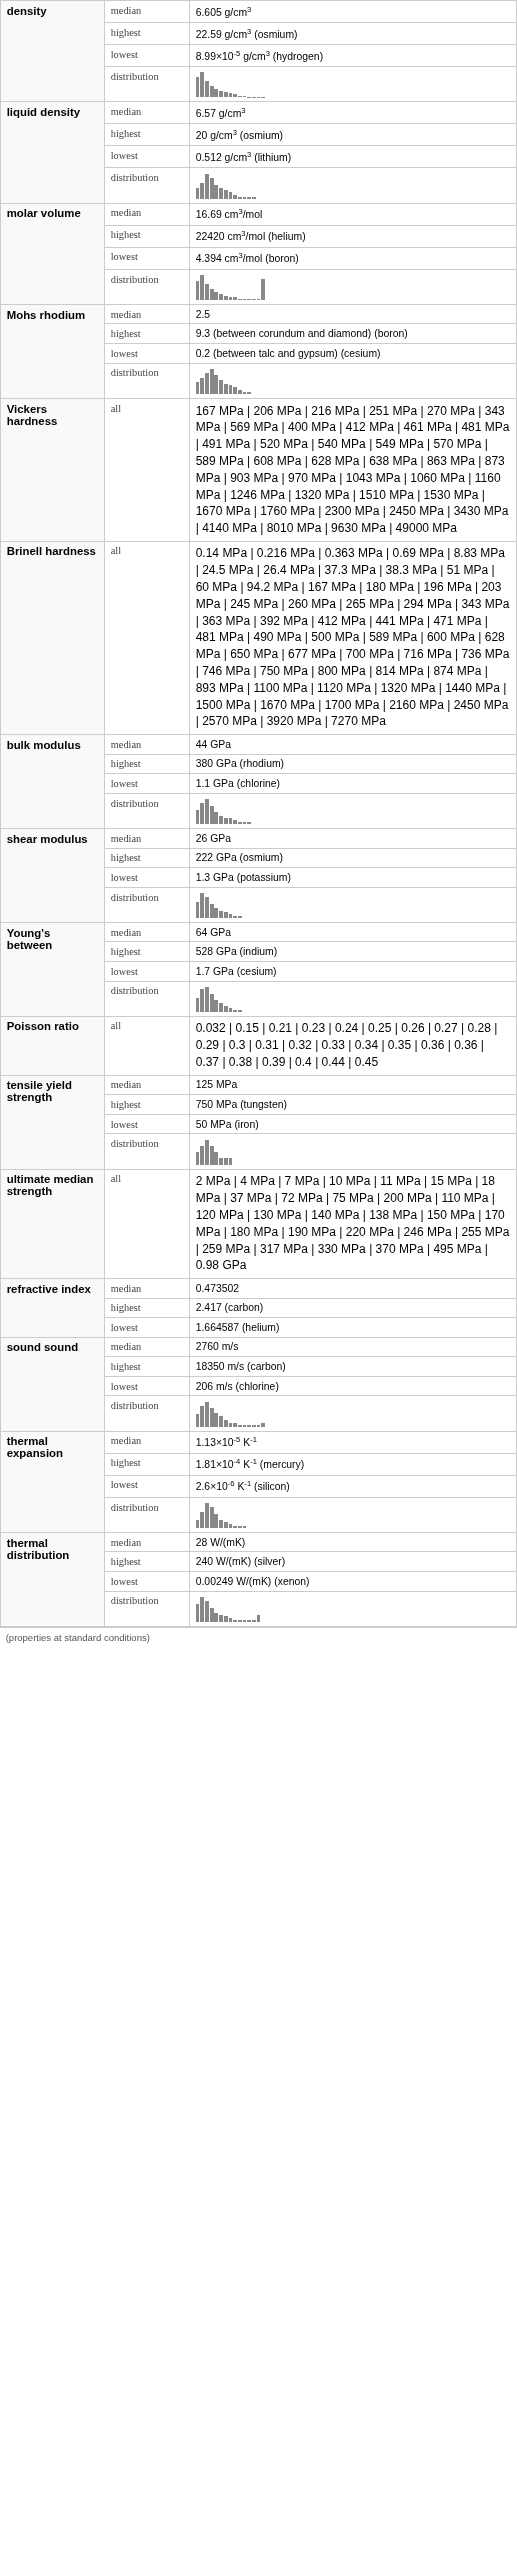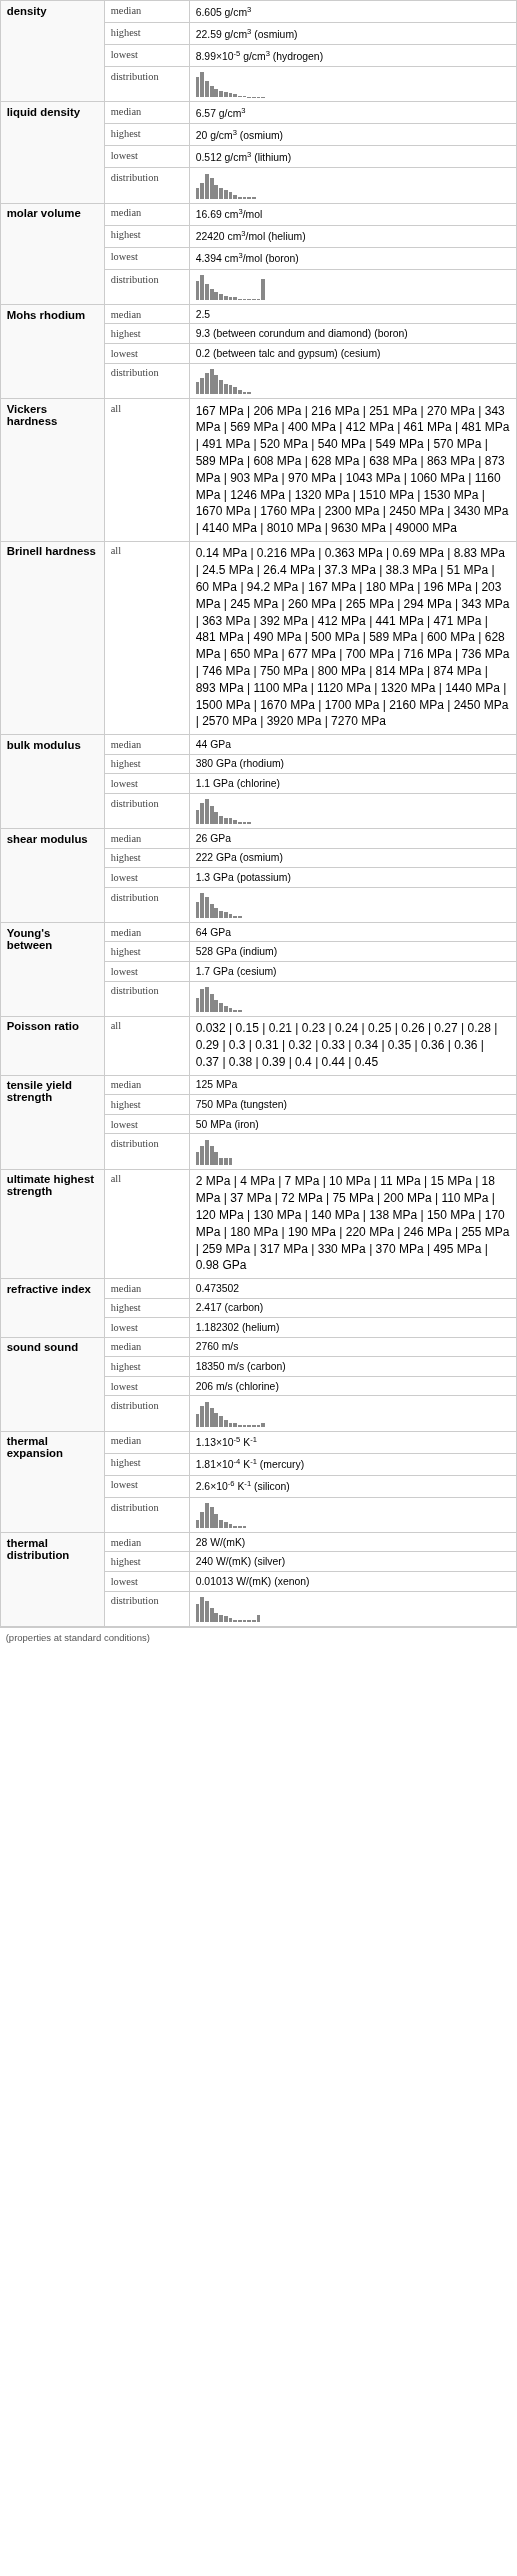--- a/index.html
+++ b/index.html
@@ -328,36 +328,36 @@
             <span style="height: 25px;"></span>
             <span style="height: 19px;"></span>
             <span style="height: 12.3px;"></span>
             <span style="height: 6.6px;"></span>
             <span style="height: 6.6px;"></span>
             <span style="height: 6.6px;"></span>
           </div>
         </td>
       </tr>
       <tr>
-        <td class="prop-name" rowspan="1">ultimate highest strength</td>
+        <td class="prop-name" rowspan="1">ultimate median strength</td>
         <td class="row-label">all</td>
         <td class="row-value small-text">2 MPa | 4 MPa | 7 MPa | 10 MPa | 11 MPa | 15 MPa | 18 MPa | 37 MPa | 72 MPa | 75 MPa | 200 MPa | 110 MPa | 120 MPa | 130 MPa | 140 MPa | 138 MPa | 150 MPa | 170 MPa | 180 MPa | 190 MPa | 220 MPa | 246 MPa | 255 MPa | 259 MPa | 317 MPa | 330 MPa | 370 MPa | 495 MPa | 0.98 GPa</td>
       </tr>
       <tr>
         <td class="prop-name" rowspan="3">refractive index</td>
         <td class="row-label">median</td>
         <td class="row-value">0.473502</td>
       </tr>
       <tr>
         <td class="row-label">highest</td>
         <td class="row-value">2.417 (carbon)</td>
       </tr>
       <tr>
         <td class="row-label">lowest</td>
-        <td class="row-value">1.182302 (helium)</td>
+        <td class="row-value">1.664587 (helium)</td>
       </tr>
       <tr>
         <td class="prop-name" rowspan="4">sound sound</td>
         <td class="row-label">median</td>
         <td class="row-value">2760 m/s</td>
       </tr>
       <tr>
         <td class="row-label">highest</td>
         <td class="row-value">18350 m/s (carbon)</td>
       </tr>
@@ -422,21 +422,21 @@
         <td class="prop-name" rowspan="4">thermal distribution</td>
         <td class="row-label">median</td>
         <td class="row-value">28 W/(mK)</td>
       </tr>
       <tr>
         <td class="row-label">highest</td>
         <td class="row-value">240 W/(mK) (silver)</td>
       </tr>
       <tr>
         <td class="row-label">lowest</td>
-        <td class="row-value">0.01013 W/(mK) (xenon)</td>
+        <td class="row-value">0.00249 W/(mK) (xenon)</td>
       </tr>
       <tr>
         <td class="row-label">distribution</td>
         <td class="row-value">
           <div class="dist-bar">
             <span style="height: 18px;"></span>
             <span style="height: 25px;"></span>
             <span style="height: 21px;"></span>
             <span style="height: 14.2px;"></span>
             <span style="height: 8.5px;"></span>

